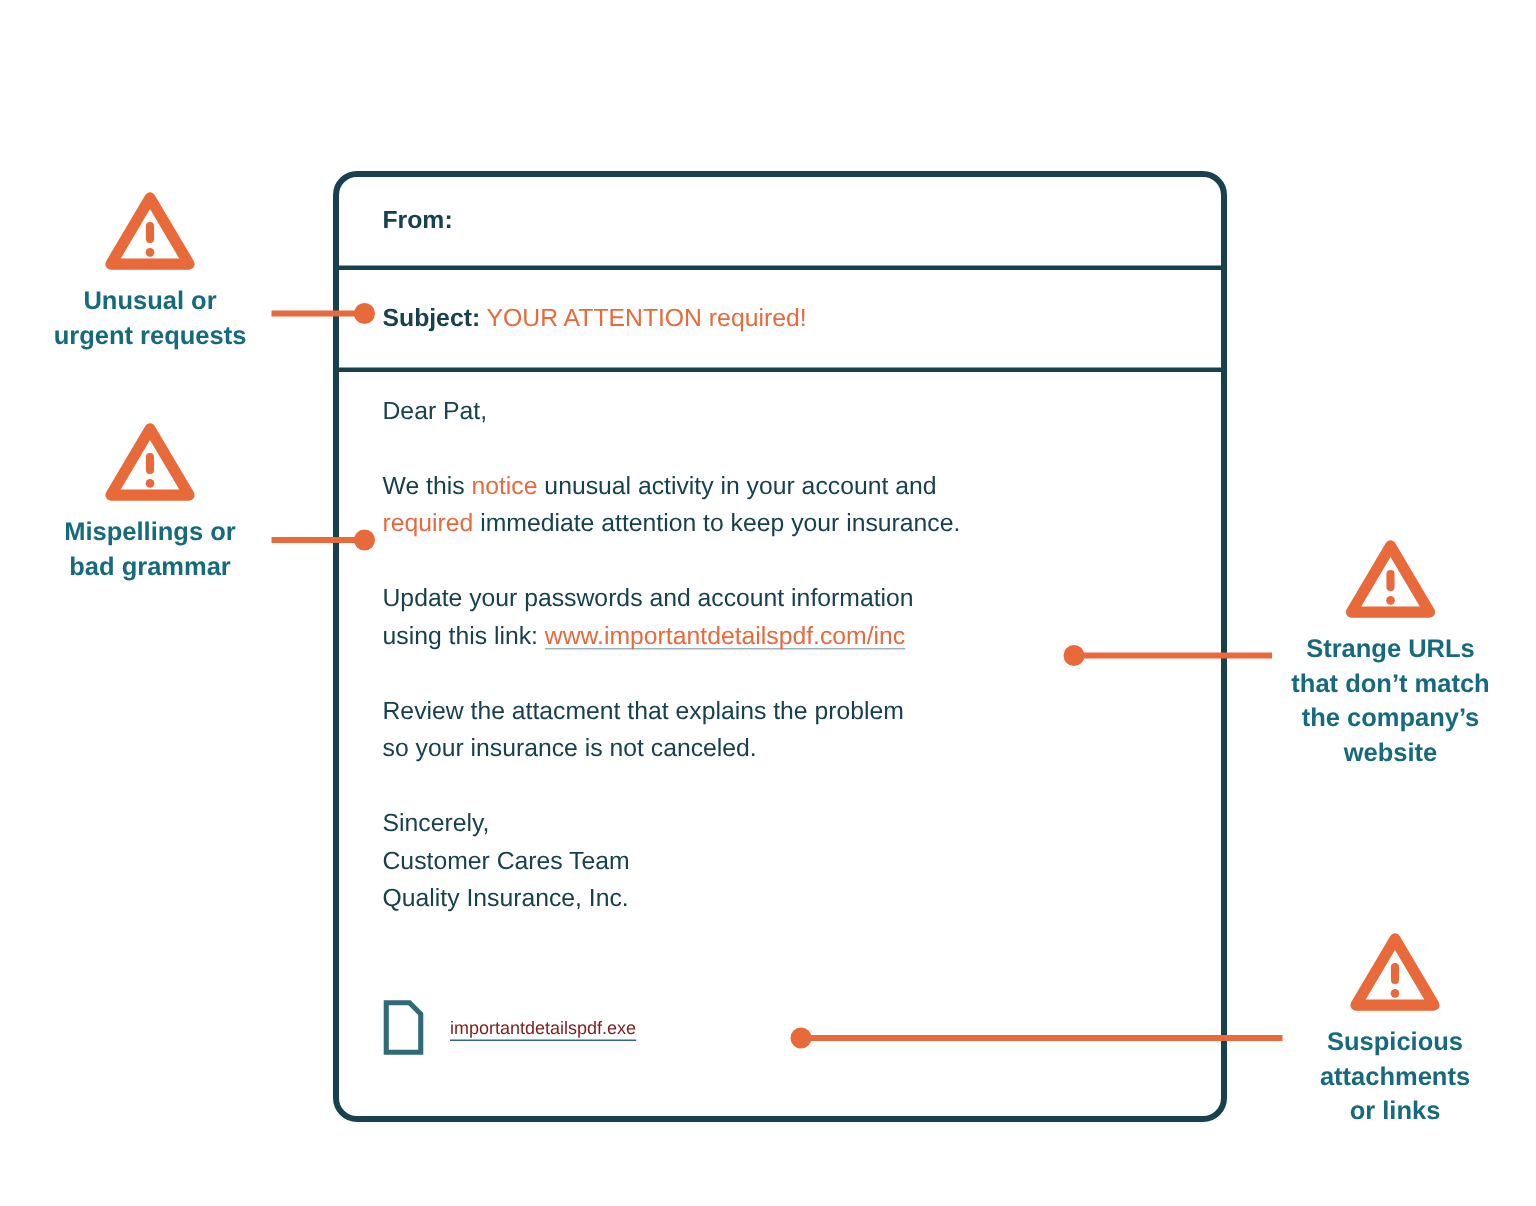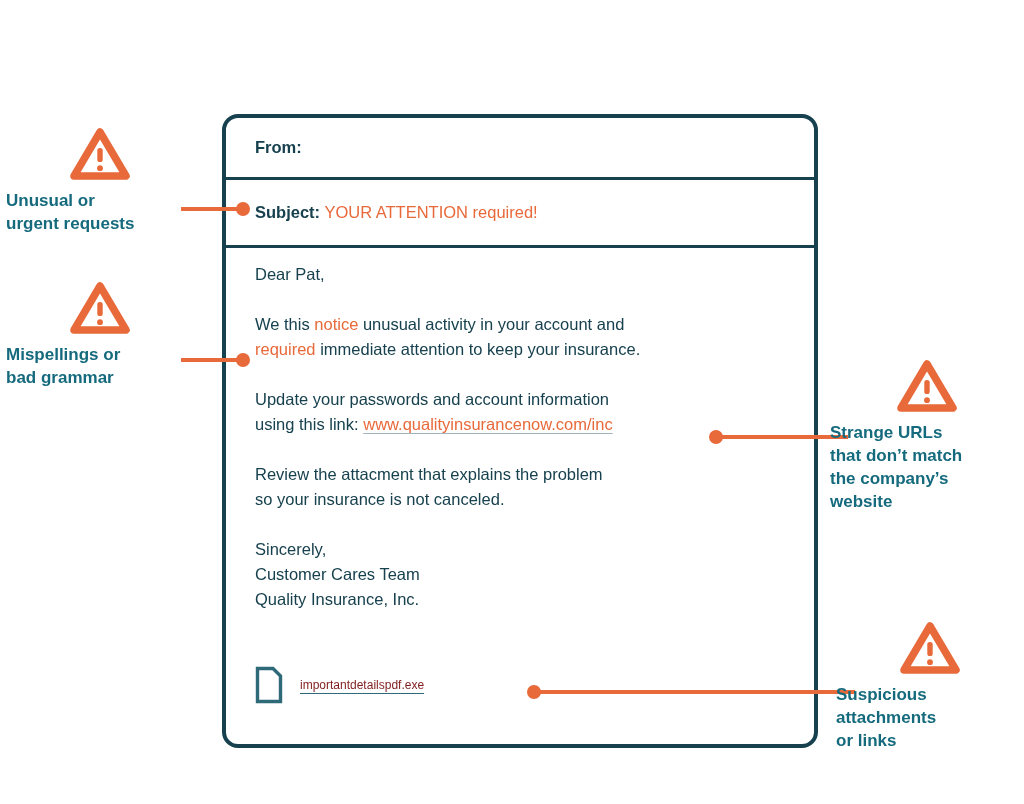--- a/index.html
+++ b/index.html
@@ -88,20 +88,21 @@
   .attach-name{
     font-size:12px;color:#7f1d1d;
     text-decoration:underline;
     text-decoration-color:#2F6A78;
     text-underline-offset:4px;
   }
 
   
   .ann{
     position:absolute;
+    text-align:center;
     color:#156A7D;
     font-size:17px;font-weight:bold;
     line-height:23px;
   }
   .ann .tri{display:block;margin:0 auto 7px auto;}
   .ann .txt{white-space:pre-line;display:block;}
 
   
   .conn{position:absolute;background:#E8693A;height:4px;}
   .dot{
@@ -127,21 +128,21 @@
     </div>
 
     <div class="body-area">
 
       <p class="para">Dear Pat,</p>
 
       <p class="para"><span>We this </span><span class="hl">notice</span><span> unusual activity in your account and
 </span><span class="hl">required</span><span> immediate attention to keep your insurance.</span></p>
 
       <p class="para"><span>Update your passwords and account information
-using this link: </span><a class="link" href="#">www.qualityinsurancenow.com/inc</a></p>
+using this link: </span><a class="link" href="#">www.importantdetailspdf.com/inc</a></p>
 
       <p class="para">Review the attacment that explains the problem
 so your insurance is not canceled.</p>
 
       <p class="para">Sincerely,
 Customer Cares Team
 Quality Insurance, Inc.</p>
 
     </div>
 

